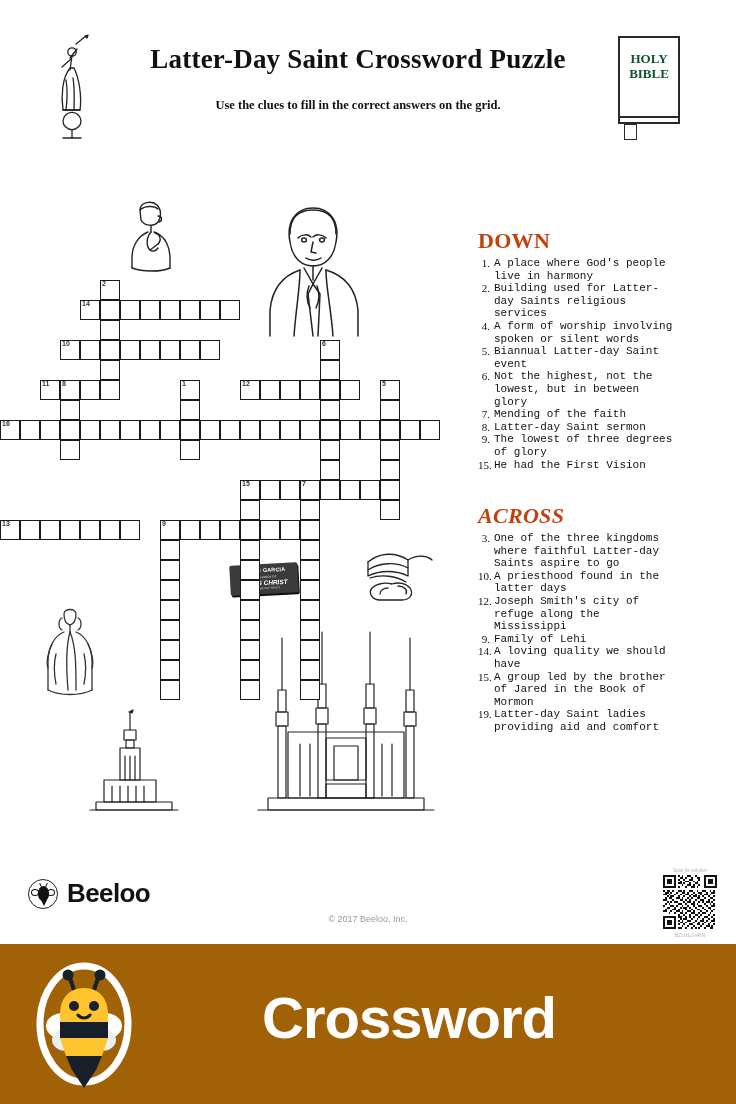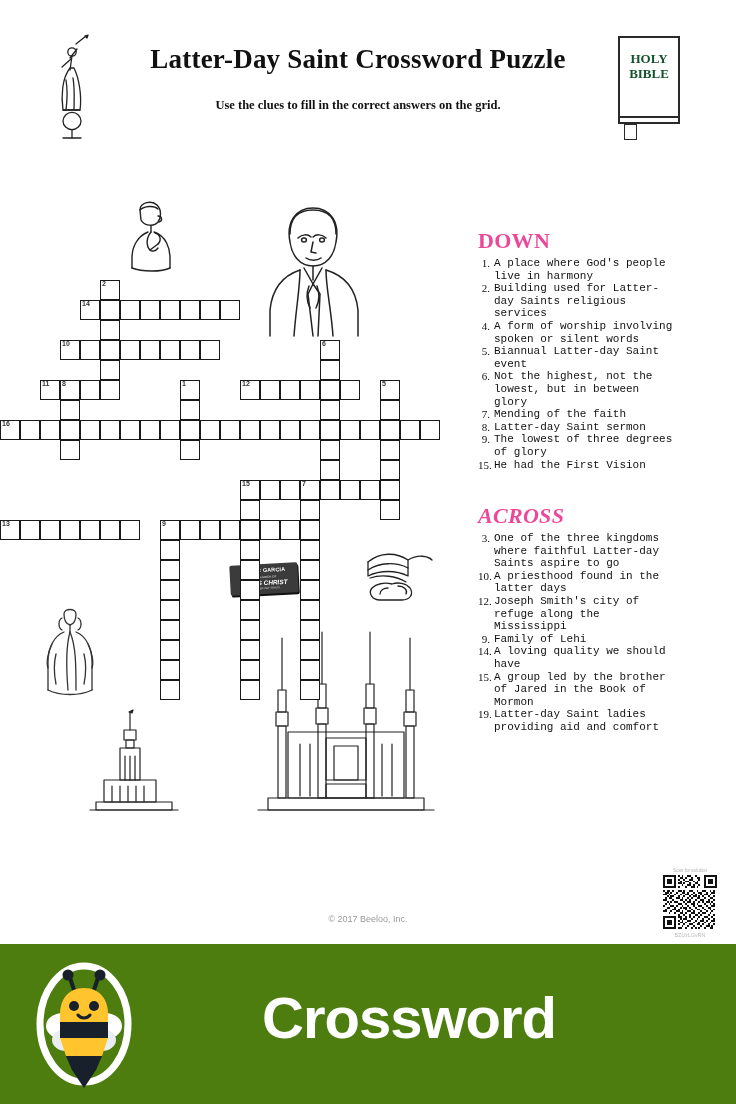--- a/index.html
+++ b/index.html
@@ -72,21 +72,21 @@
     position: absolute; left: 1px; top: -1px;
     font-family: "Liberation Sans", sans-serif;
     font-size: 7px; font-weight: 700; color: #333;
     line-height: 8px;
   }
 
   
   #clues { position: absolute; left: 478px; top: 228px; width: 200px; }
   .clue-head {
     font-family: "Liberation Serif", serif;
-    font-size: 22px; font-weight: 700; color: #ec4899;
+    font-size: 22px; font-weight: 700; color: #c2410c;
     margin: 0 0 3px 0; letter-spacing: .3px;
   }
   #across-head { margin-top: 32px; font-style: italic; }
   .clue-list { margin: 0; padding: 0; list-style: none; }
   .clue-item {
     display: flex;
     font-family: "Liberation Serif", serif;
     font-size: 11px; line-height: 12.6px; color: #111;
     margin-bottom: 0px;
   }
@@ -185,21 +185,21 @@
   #qr-id {
     text-align: center; color: #b8b8b8;
     font-family: "Liberation Sans", sans-serif;
     font-size: 5px; margin-top: 3px; letter-spacing: .2px;
   }
 
   
   #banner {
     position: absolute; left: 0; top: 944px;
     width: 736px; height: 160px;
-    background: #4d7c0f;
+    background: #a16207;
   }
   #banner-mascot {
     position: absolute; left: 30px; top: 16px;
     width: 108px; height: 128px;
   }
   #banner-title {
     position: absolute; left: 262px; top: 40px;
     font-family: "Liberation Sans", sans-serif;
     font-size: 58px; font-weight: 700; color: #ffffff;
     letter-spacing: -1px;
@@ -575,20 +575,31 @@
           <span class="clue-text">A group led by the brother of Jared in the Book of Mormon</span>
         </li>
         <li class="clue-item">
           <span class="clue-num">19.</span>
           <span class="clue-text">Latter-day Saint ladies providing aid and comfort</span>
         </li>
       </ul>
   </div>
 
   <div id="footer">
+    <div id="beeloo-logo">
+      <div class="bee-mark">
+        <div class="bm-ant-l"></div>
+          <div class="bm-ant-r"></div>
+        <div class="bm-wing-l"></div>
+          <div class="bm-wing-r"></div>
+        <div class="bm-body"></div>
+          <div class="bm-tip"></div>
+      </div>
+      <div id="beeloo-wordmark">Beeloo</div>
+    </div>
     <div id="copyright">© 2017 Beeloo, Inc.</div>
   </div>
 
   <div id="qr-block">
     <div id="qr-caption">Scan for solution</div>
     <svg id="qr-code" viewBox="0 0 29 29" shape-rendering="crispEdges">
       <rect width="29" height="29" fill="#fff"></rect>
       <g fill="#111">
         <rect x="0" y="0" width="7" height="1"></rect>
           <rect x="0" y="6" width="7" height="1"></rect>

